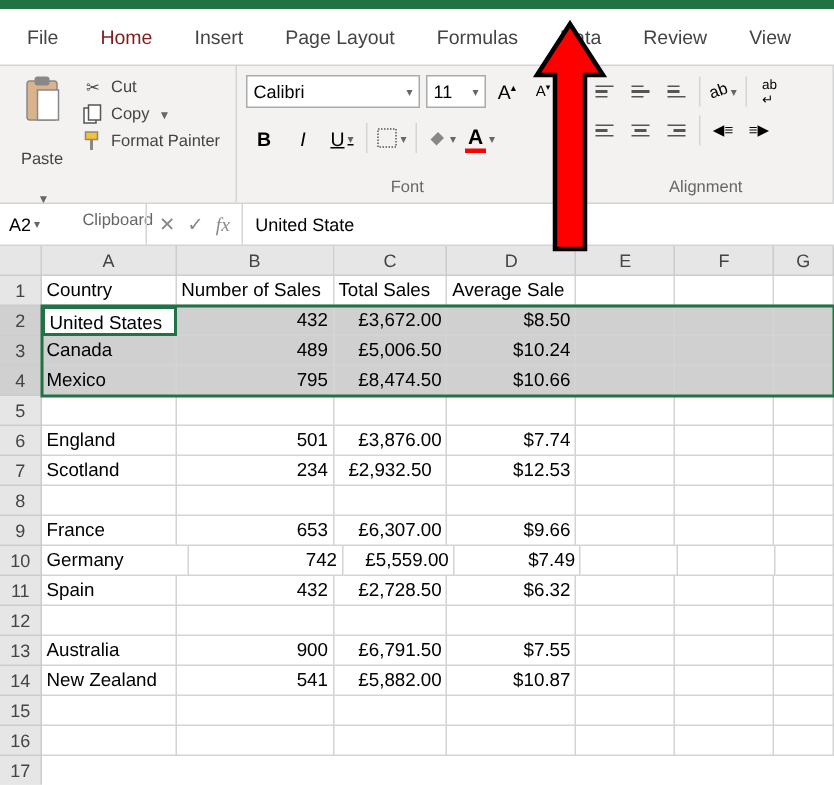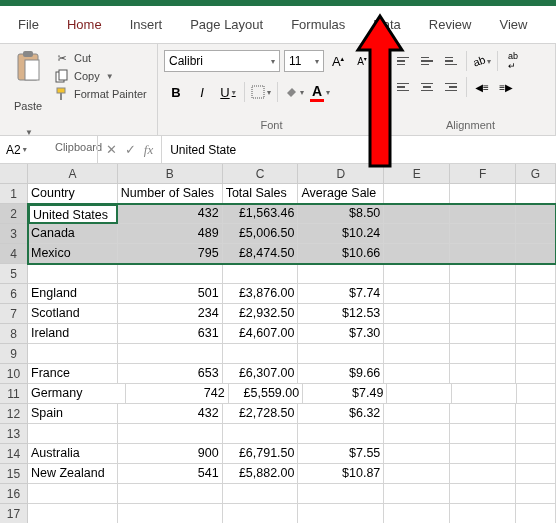--- a/index.html
+++ b/index.html
@@ -298,21 +298,21 @@
         <div class="cell cB" style="width: 105px;">Number of Sales</div>
         <div class="cell cC" style="width: 76px;">Total Sales</div>
         <div class="cell cD" style="width: 86px;">Average Sale</div>
         <div class="cell cE" style="width: 66px;"></div>
         <div class="cell cF" style="width: 66px;"></div>
         <div class="cell cG" style="width: 40px;"></div>
       </div>
       <div class="grid-row">
         <div class="cell cA sel-bg" style="width: 90px;">United States</div>
         <div class="cell cB sel-bg ar" style="width: 105px;">432</div>
-        <div class="cell cC sel-bg ar" style="width: 76px;">£1,563.46</div>
+        <div class="cell cC sel-bg ar" style="width: 76px;">£3,672.00</div>
         <div class="cell cD sel-bg ar" style="width: 86px;">$8.50</div>
         <div class="cell cE sel-bg" style="width: 66px;"></div>
         <div class="cell cF sel-bg" style="width: 66px;"></div>
         <div class="cell cG sel-bg" style="width: 40px;"></div>
       </div>
       <div class="grid-row">
         <div class="cell cA sel-bg" style="width: 90px;">Canada</div>
         <div class="cell cB sel-bg ar" style="width: 105px;">489</div>
         <div class="cell cC sel-bg ar" style="width: 76px;">£5,006.50</div>
         <div class="cell cD sel-bg ar" style="width: 86px;">$10.24</div>
@@ -343,31 +343,22 @@
         <div class="cell cB ar" style="width: 105px;">501</div>
         <div class="cell cC ar" style="width: 76px;">£3,876.00</div>
         <div class="cell cD ar" style="width: 86px;">$7.74</div>
         <div class="cell cE" style="width: 66px;"></div>
         <div class="cell cF" style="width: 66px;"></div>
         <div class="cell cG" style="width: 40px;"></div>
       </div>
       <div class="grid-row">
         <div class="cell cA" style="width: 90px;">Scotland</div>
         <div class="cell cB ar" style="width: 105px;">234</div>
-        <div class="cell cC ar" style="width: 76px;">£2,932.50</div>
+        <div class="cell cC ar" style="width: 76px; text-align: center;">£2,932.50</div>
         <div class="cell cD ar" style="width: 86px;">$12.53</div>
-        <div class="cell cE" style="width: 66px;"></div>
-        <div class="cell cF" style="width: 66px;"></div>
-        <div class="cell cG" style="width: 40px;"></div>
-      </div>
-      <div class="grid-row">
-        <div class="cell cA" style="width: 90px;">Ireland</div>
-        <div class="cell cB ar" style="width: 105px;">631</div>
-        <div class="cell cC ar" style="width: 76px;">£4,607.00</div>
-        <div class="cell cD ar" style="width: 86px;">$7.30</div>
         <div class="cell cE" style="width: 66px;"></div>
         <div class="cell cF" style="width: 66px;"></div>
         <div class="cell cG" style="width: 40px;"></div>
       </div>
       <div class="grid-row">
         <div class="cell cA" style="width: 90px;"></div>
         <div class="cell cB ar" style="width: 105px;"></div>
         <div class="cell cC ar" style="width: 76px;"></div>
         <div class="cell cD ar" style="width: 86px;"></div>
         <div class="cell cE" style="width: 66px;"></div>

